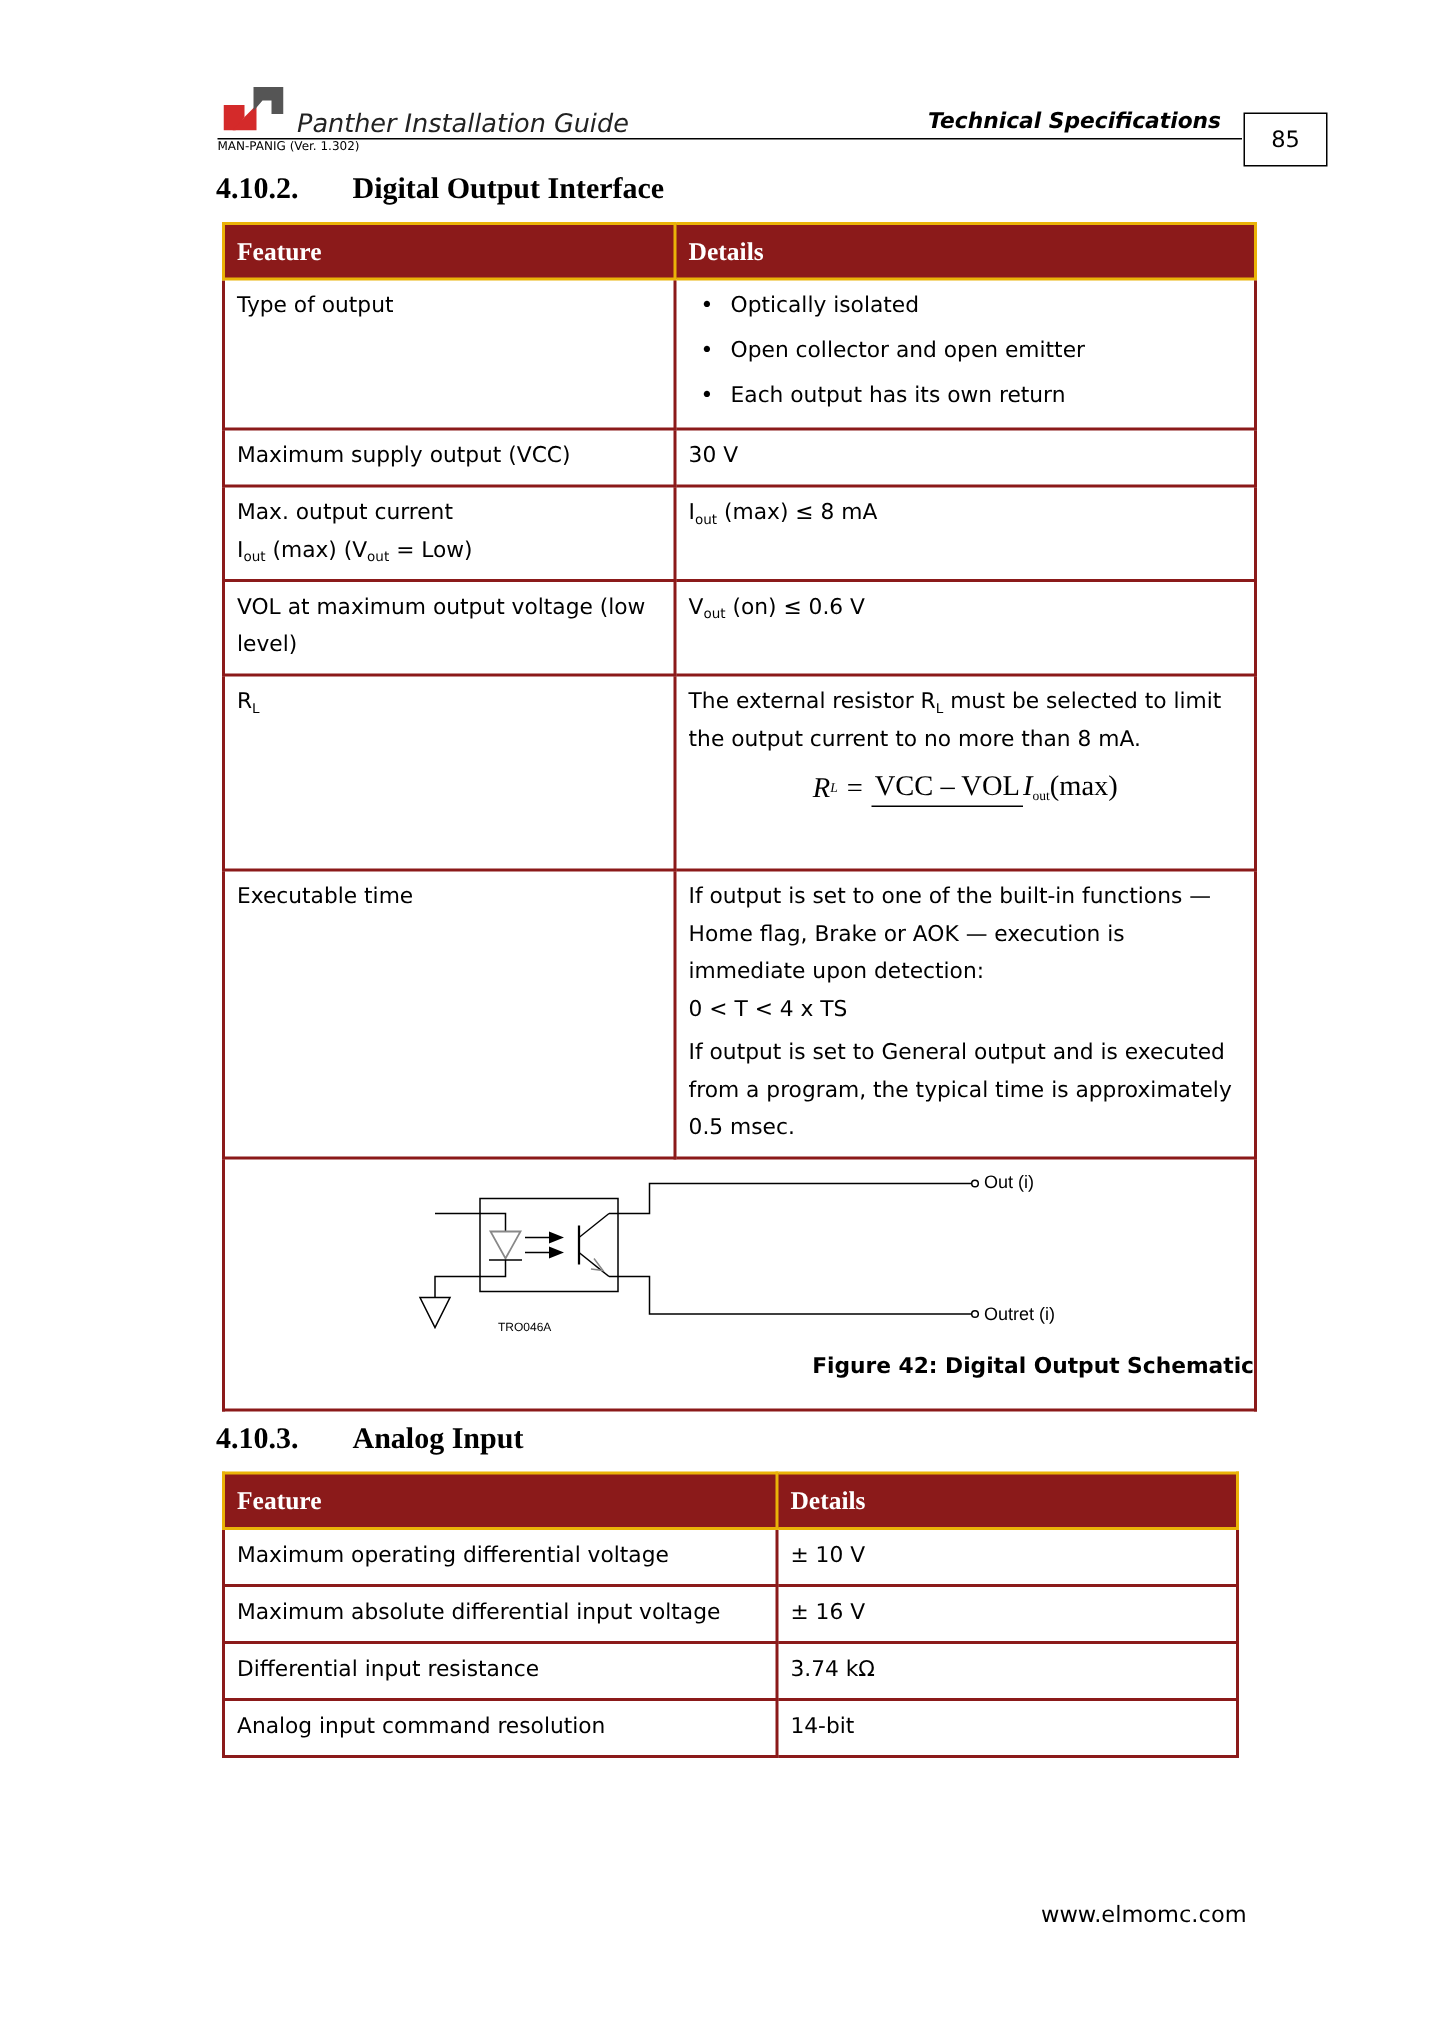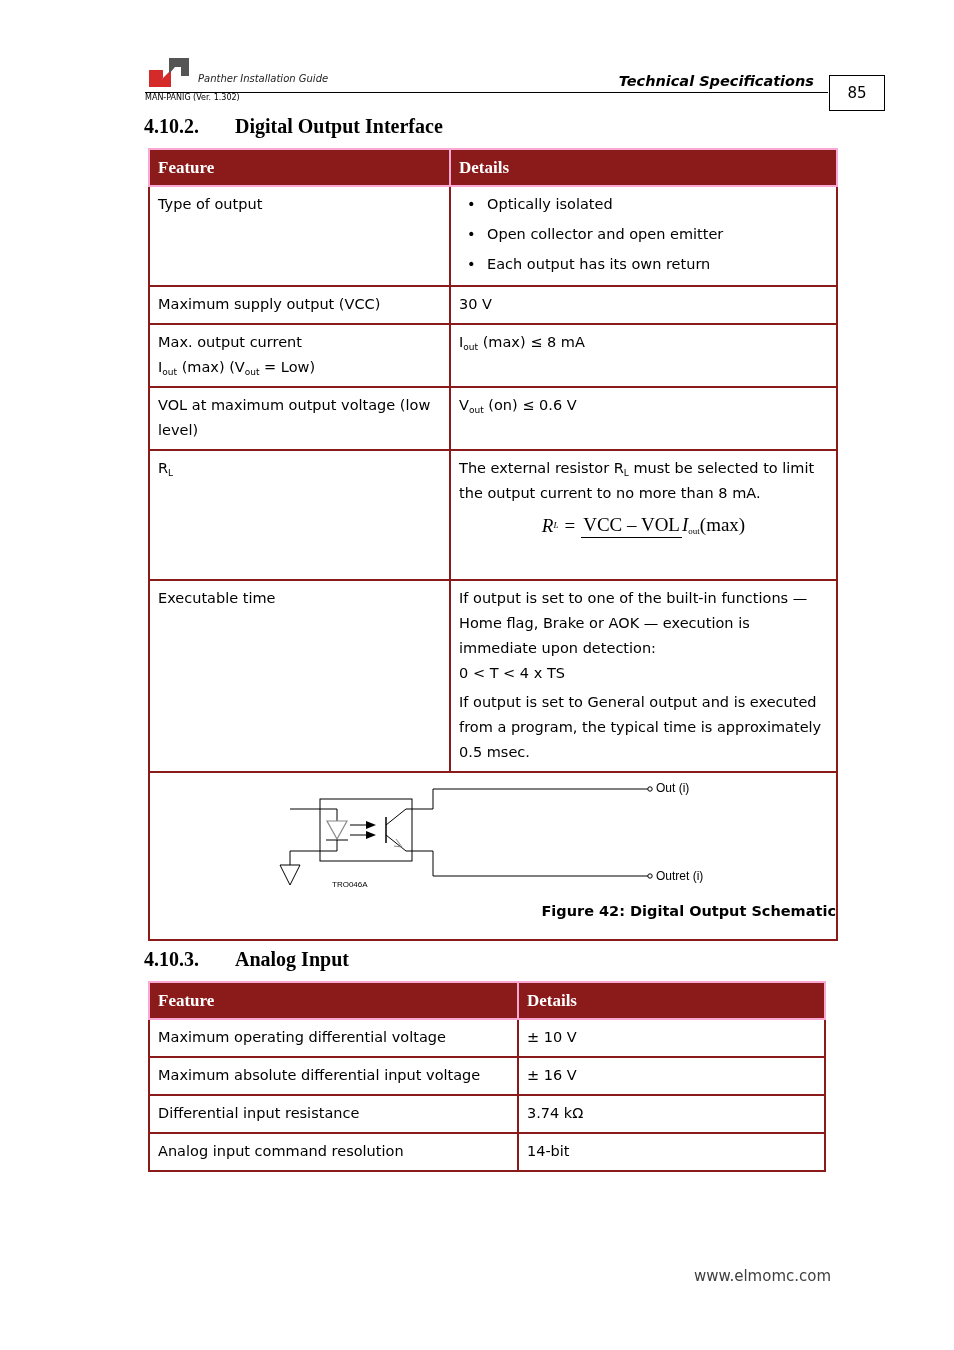--- a/index.html
+++ b/index.html
@@ -1,38 +1,38 @@
 <!DOCTYPE html>
 <html><head>
 <meta charset="utf-8">
 <style>
   html, body { margin:0; padding:0; background:#ffffff; }
   body { width:954px; height:1350px; position:relative; font-family:"DejaVu Sans", sans-serif; color:#000; overflow:hidden; }
   .abs { position:absolute; }
   .logo { left:149px; top:58px; width:40px; height:29px; }
-  .hdr-title { left:198px; top:73px; font-style:italic; font-size:10px; color:#222; font-family:"DejaVu Sans", sans-serif; }
+  .hdr-title { left:198px; top:73px; font-style:italic; font-size:17px; color:#222; font-family:"DejaVu Sans", sans-serif; }
   .hdr-section { left:560px; width:254px; text-align:right; top:73px; font-style:italic; font-weight:bold; font-size:14.5px; }
   .hdr-line { left:145px; top:92px; width:683px; height:1px; background:#000; }
   .hdr-ver { left:145px; top:93px; font-size:8px; font-family:"DejaVu Sans", sans-serif; }
   .pagebox { left:829px; top:75px; width:54px; height:34px; border:1px solid #000; text-align:center; line-height:34px; font-size:15px; }
   .h2 { font-family:"Liberation Serif", serif; font-weight:bold; font-size:20px; }
   .h2 .num { display:inline-block; width:91px; }
   table.spec { position:absolute; border-collapse:collapse; font-family:"DejaVu Sans", sans-serif; font-size:14.5px; }
-  table.spec th { background:#8b1a1a; color:#fff; text-align:left; font-family:"Liberation Serif", serif; font-weight:bold; font-size:17px; padding:6px 8px; border:2px solid #f9a8d4; height:23px; }
+  table.spec th { background:#8b1a1a; color:#fff; text-align:left; font-family:"Liberation Serif", serif; font-weight:bold; font-size:17px; padding:6px 8px; border:2px solid #eab308; height:23px; }
   table.spec td { border:2px solid #8b1a1a; vertical-align:top; padding:5px 8px 6px 8px; line-height:25px; }
   sub { font-size:9px; vertical-align:-3px; line-height:0; }
   ul.bul { margin:0; padding:0 0 0 28px; list-style:none; }
   ul.bul li { position:relative; line-height:30px; }
   ul.bul li:before { content:"\2022"; position:absolute; left:-20px; }
   .formula { font-family:"Liberation Serif", serif; display:flex; align-items:center; justify-content:center; margin-top:6px; font-size:19px; }
   .frac { display:inline-flex; flex-direction:row; align-items:center; margin-left:6px; }
   .frac .num2 { border-bottom:1px solid #000; padding:0 2px; line-height:24px; }
   .frac .den { line-height:26px; }
   .fig-caption { font-weight:bold; font-size:14.5px; text-align:center; }
-  .footer-link { left:694px; top:1267px; font-size:15px; color:#404040; }
+  .footer-link { left:694px; top:1267px; font-size:15px; color:#000000; }
 </style>
 </head>
 <body>
 
 <svg class="abs logo" viewBox="0 0 40 29">
   <polygon points="0,12 14,12 14,20 8,29 0,29" fill="#d42a2a"></polygon>
   <polygon points="14,20 22,12 22,29 6,29" fill="#d42a2a"></polygon>
   <polygon points="20,0 40,0 40,18 32,18 32,9 26,9 20,16" fill="#555555"></polygon>
 </svg>
 <div class="abs hdr-title">Panther Installation Guide</div>

